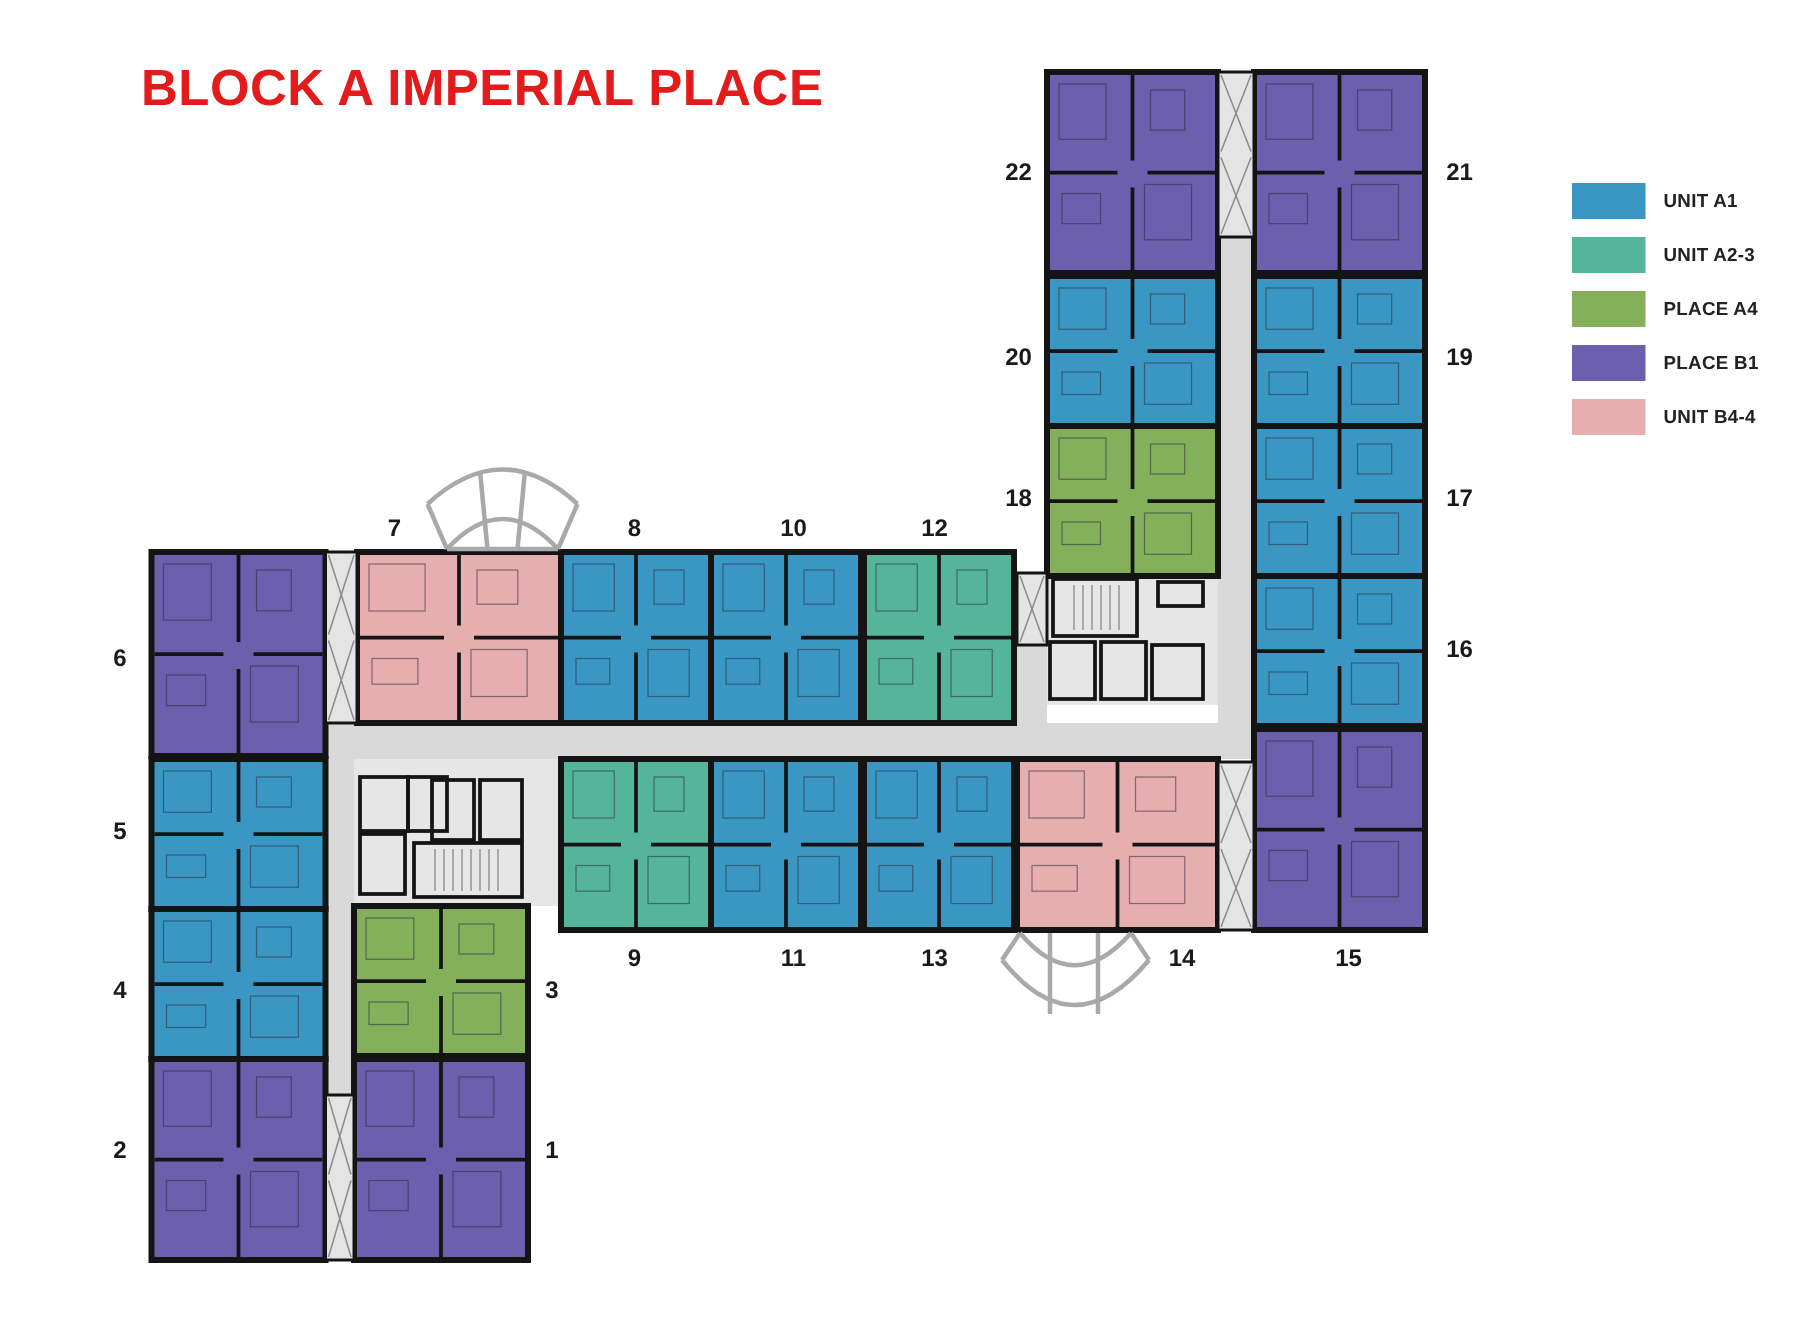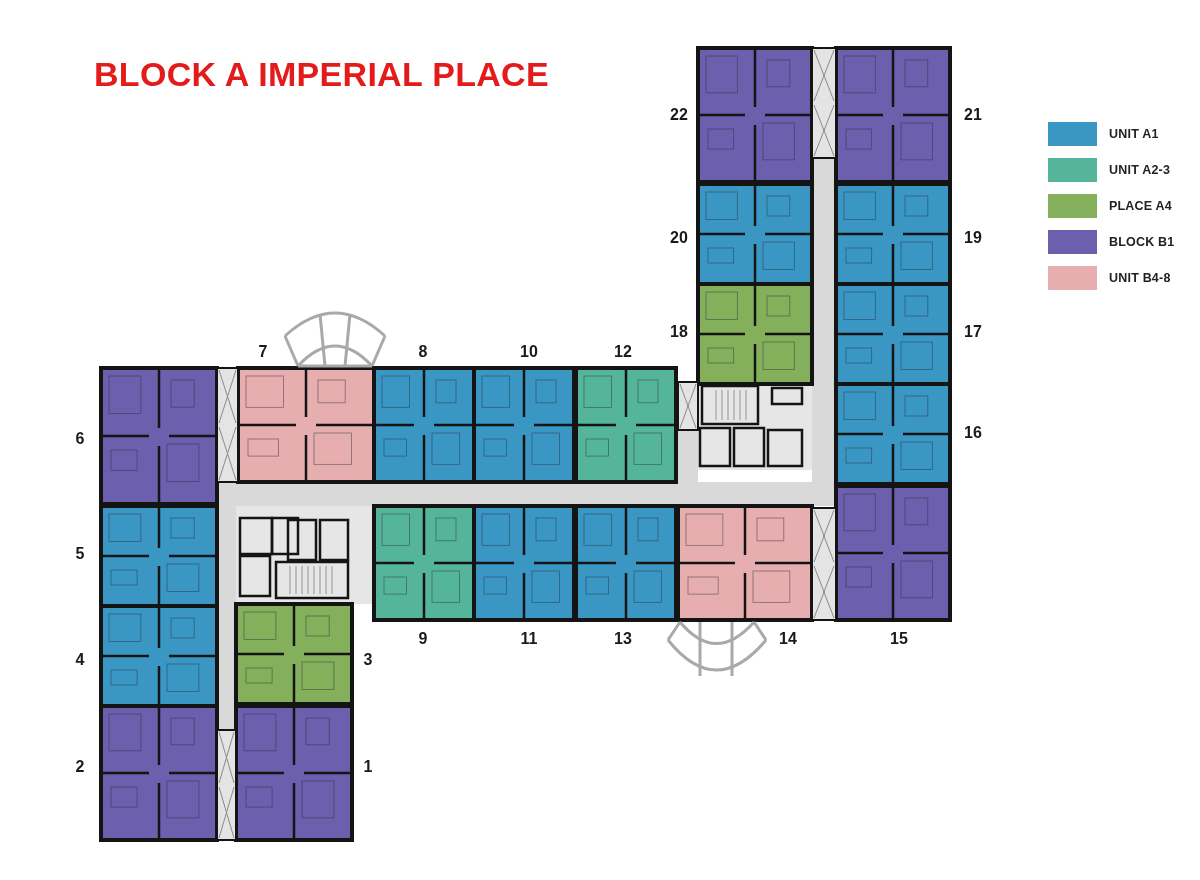--- a/index.html
+++ b/index.html
@@ -1,20 +1,20 @@
 <!DOCTYPE html>
 <html><head>
 <meta charset="utf-8">
 <style>
   html, body { margin: 0; padding: 0; background: #ffffff; }
   body { width: 1200px; height: 880px; position: relative; overflow: hidden; font-family: "Liberation Sans", sans-serif; }
   .title {
     position: absolute; left: 94px; top: 40px;
     font-family: "Liberation Sans", sans-serif; font-weight: 700;
-    font-size: 34px; color: #e31b1b; letter-spacing: 0.3px; margin-top: 15px;
+    font-size: 34px; color: #e31b1b; letter-spacing: 0.3px;
   }
   #plan { position: absolute; left: 0; top: 0; }
   .unit-num { font-family: "Liberation Sans", sans-serif; font-weight: 700; font-size: 16px; fill: #1a1a1a; }
   .legend { position: absolute; left: 1048px; top: 122px; }
   .legend-item { display: flex; align-items: center; height: 24px; margin-bottom: 12px; }
   .legend-swatch { width: 49px; height: 24px; margin-right: 12px; }
   .legend-label { font-family: "Liberation Sans", sans-serif; font-weight: 700; font-size: 12.5px; color: #222; letter-spacing: 0.2px; text-align: right; }
   .unit-rect { stroke: #141414; stroke-width: 4; }
   .wall { stroke: #141414; stroke-width: 2.5; fill: none; }
   .furn { stroke: #2b2b3a; stroke-width: 0.8; fill: none; opacity: 0.55; }
@@ -407,19 +407,19 @@
   <div class="legend-item">
     <div class="legend-swatch" style="background:#55b59a"></div>
     <span class="legend-label">UNIT A2-3</span>
   </div>
   <div class="legend-item">
     <div class="legend-swatch" style="background:#84b05c"></div>
     <span class="legend-label">PLACE A4</span>
   </div>
   <div class="legend-item">
     <div class="legend-swatch" style="background:#6c5fae"></div>
-    <span class="legend-label">BLOCK B1</span>
+    <span class="legend-label">PLACE B1</span>
   </div>
   <div class="legend-item">
     <div class="legend-swatch" style="background:#e7aeb0"></div>
-    <span class="legend-label">UNIT B4-8</span>
+    <span class="legend-label">UNIT B4-4</span>
   </div>
 </div>
 
 </body></html>

